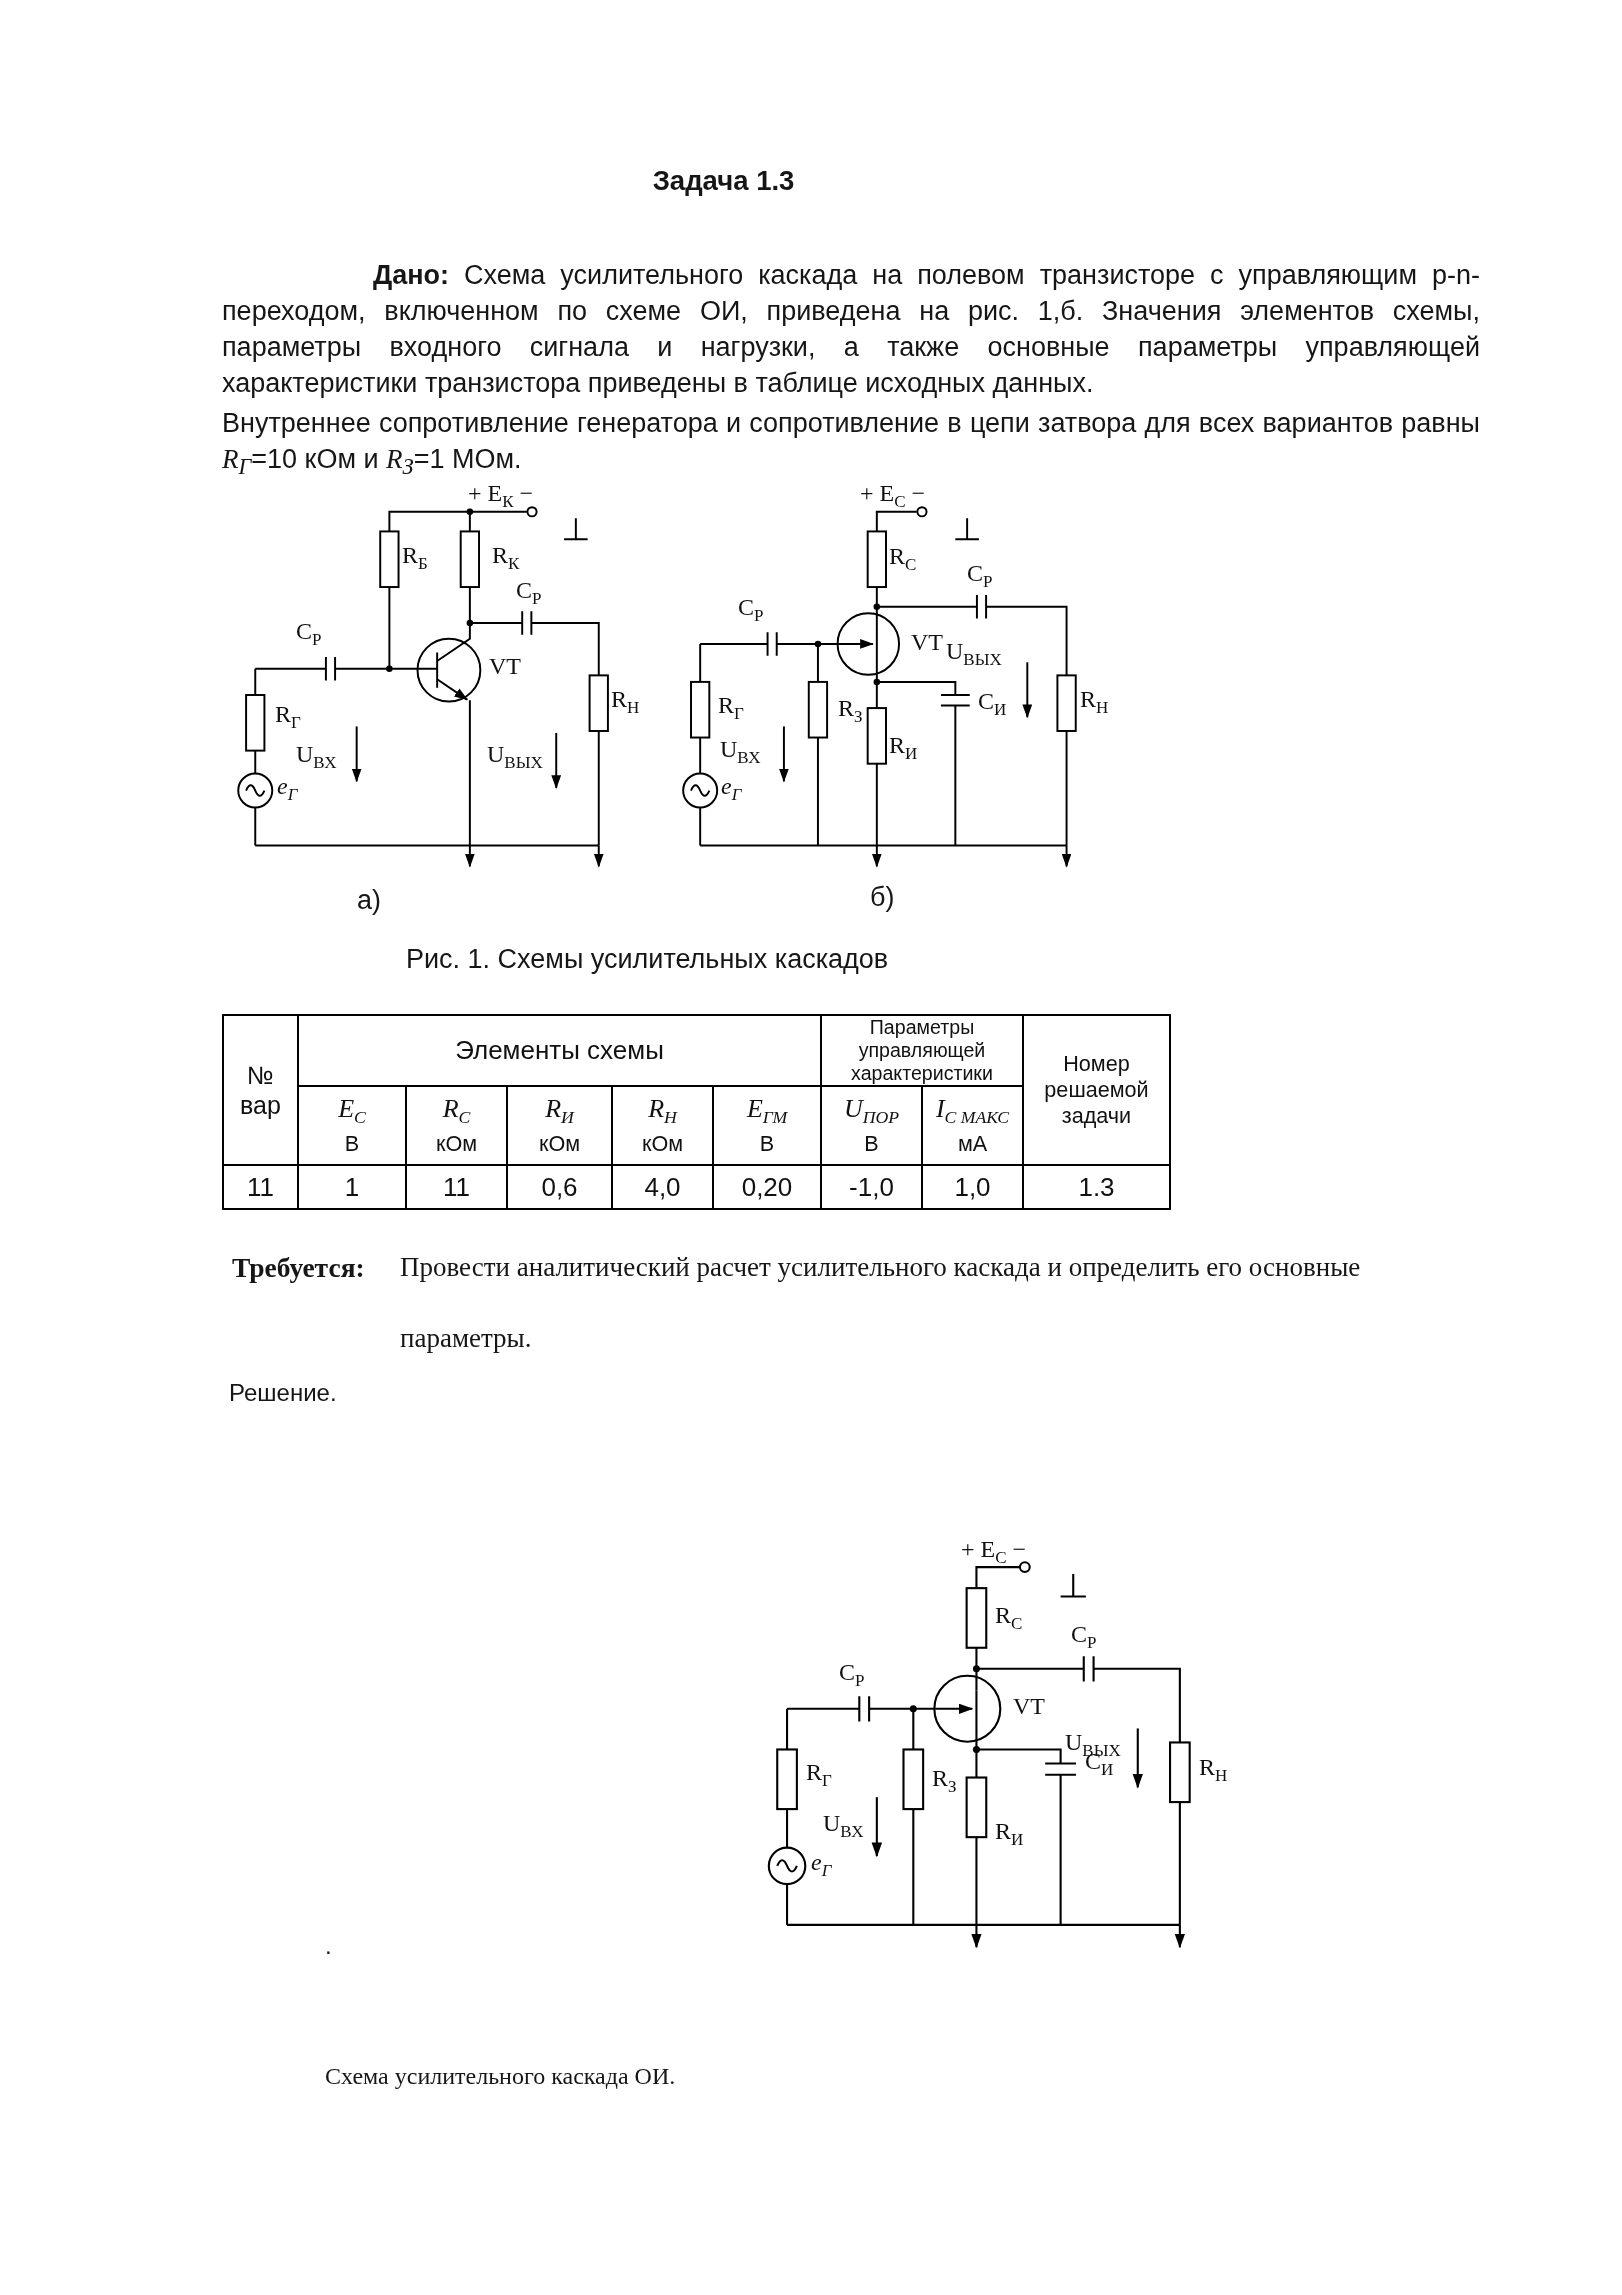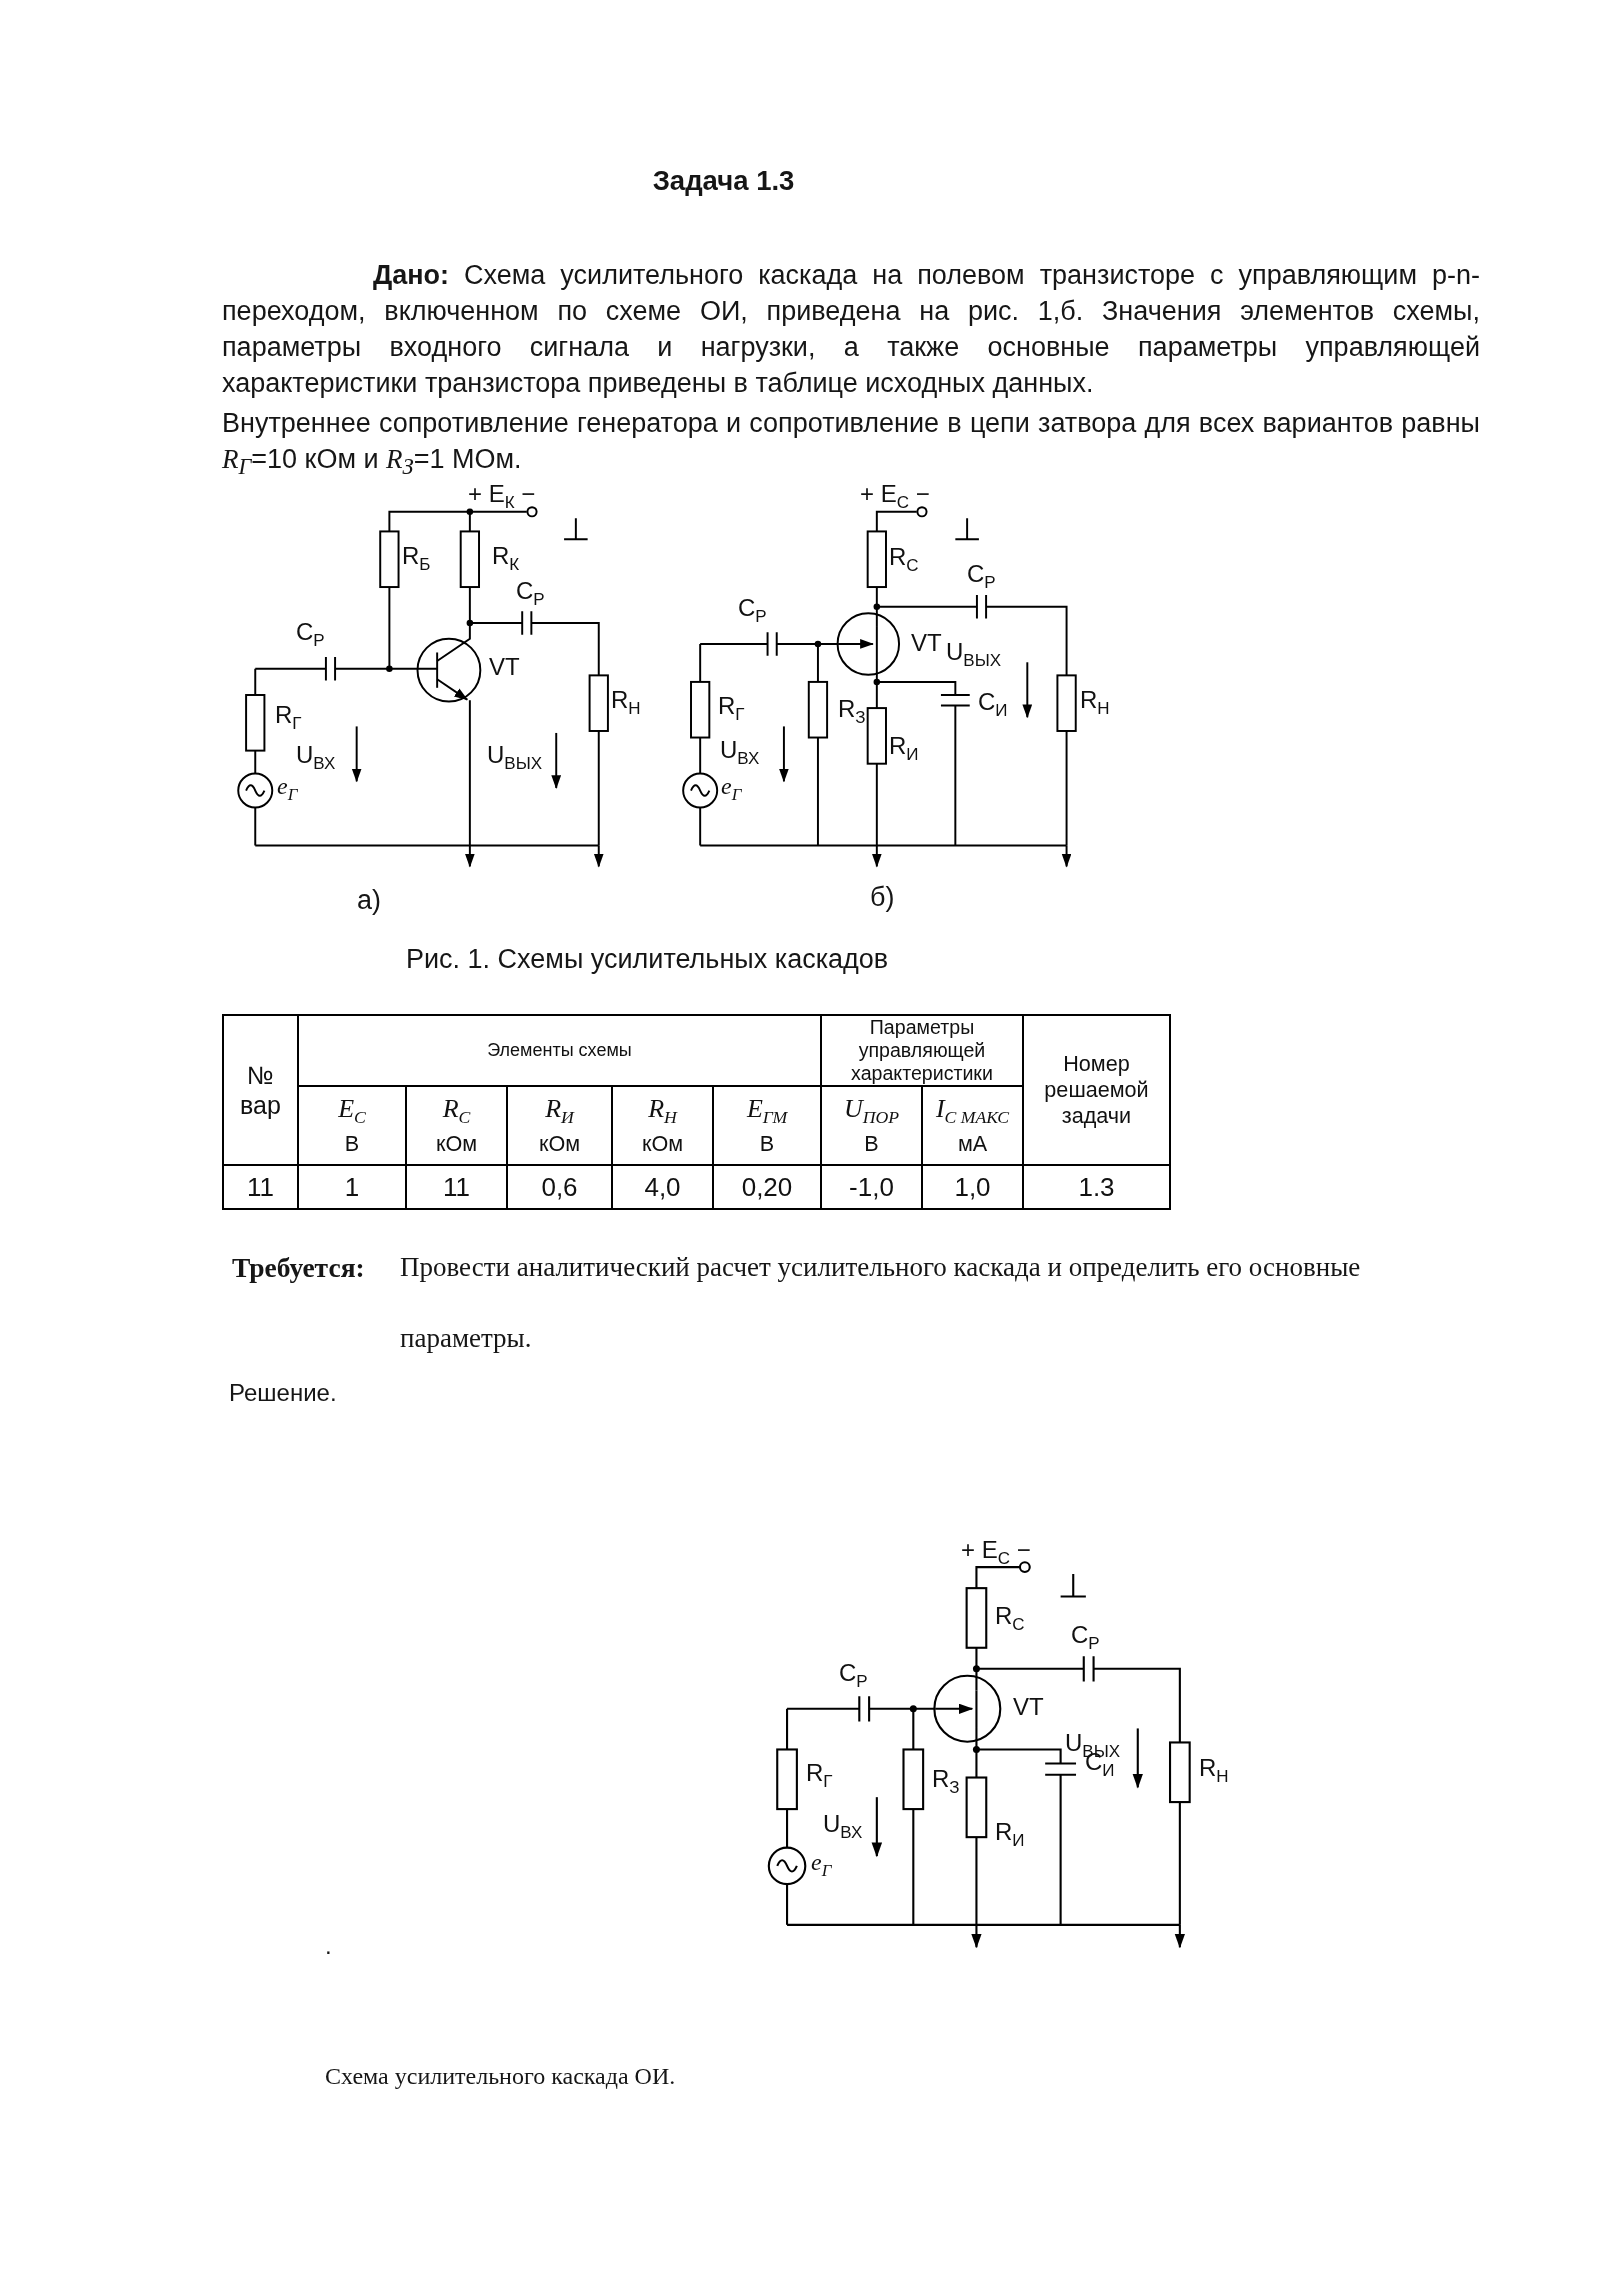--- a/index.html
+++ b/index.html
@@ -6,31 +6,31 @@
   .page{position:relative;width:1623px;height:2295px;background:#ffffff;
         font-family:"Liberation Sans",sans-serif;color:#161616;overflow:hidden;}
   .abs{position:absolute;}
   .title{left:0;top:165px;width:1447px;text-align:center;font-size:27.5px;font-weight:bold;}
   .docp{position:absolute;left:222px;width:1258px;font-size:27px;line-height:36px;text-align:justify;}
   .p1{top:230px;text-indent:151px;}
   .p2{top:378px;}
   .b{font-weight:bold;}
   .iser{font-family:"Liberation Serif",serif;font-style:italic;}
   .figcap{left:406px;top:944px;font-size:27px;}
-  .cl{position:absolute;font-size:24px;white-space:nowrap;color:#111;}
+  .cl{position:absolute;font-size:24px;white-space:nowrap;color:#111;font-family:Liberation Serif, serif;}
   .cl sub{font-size:17px;}
   .ccap{position:absolute;font-size:27px;}
   .circ{position:absolute;}
   .circ .draw path,.circ .draw rect,.circ .draw circle{stroke:#000;stroke-width:3;fill:none;stroke-linecap:butt;}
   .circ .draw circle.term{fill:#fff;}
   .circ .draw .node{fill:#000;stroke:none;}
   .dtable{position:absolute;left:222px;top:1014px;border-collapse:collapse;table-layout:fixed;}
   .dtable th,.dtable td{border:2px solid #000;text-align:center;vertical-align:middle;font-weight:normal;padding:0;color:#111;}
   .th-var{font-size:25px;font-weight:bold;line-height:30px;}
-  .th-elem{font-size:18px;font-weight:bold;height:48px;}
+  .th-elem{font-size:26px;font-weight:bold;height:48px;}
   .th-par{font-size:19.6px;line-height:23px;}
   .th-task{font-size:21.6px;line-height:26px;}
   .sub-h{height:77px;}
   .sym{font-family:"Liberation Serif",serif;font-style:italic;font-size:26px;}
   .sym sub{font-size:17.7px;}
   .unit{font-size:21.6px;margin-top:2.6px;}
   .drow td{font-size:26px;height:42px;}
   .req{font-family:"Liberation Serif",serif;}
   .req-label{position:absolute;left:0;top:19.6px;font-weight:bold;font-size:27.5px;}
   .req-text{margin-left:168px;font-size:27px;line-height:71px;}

